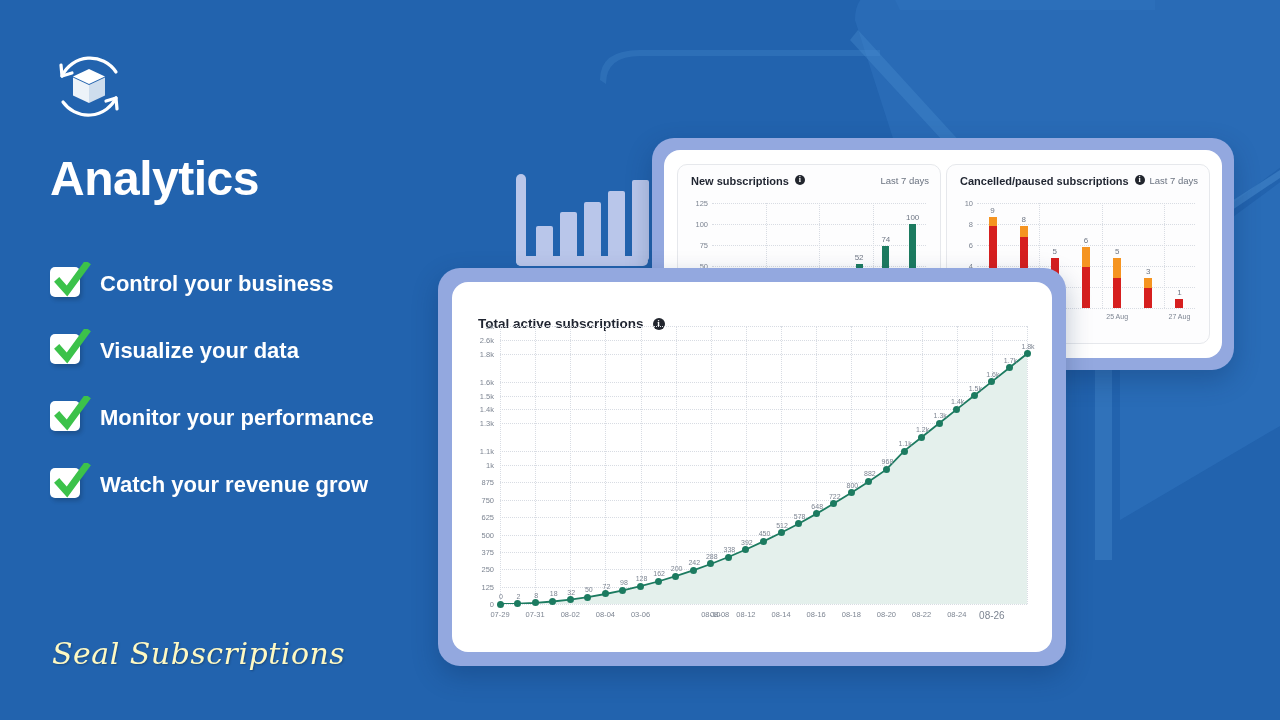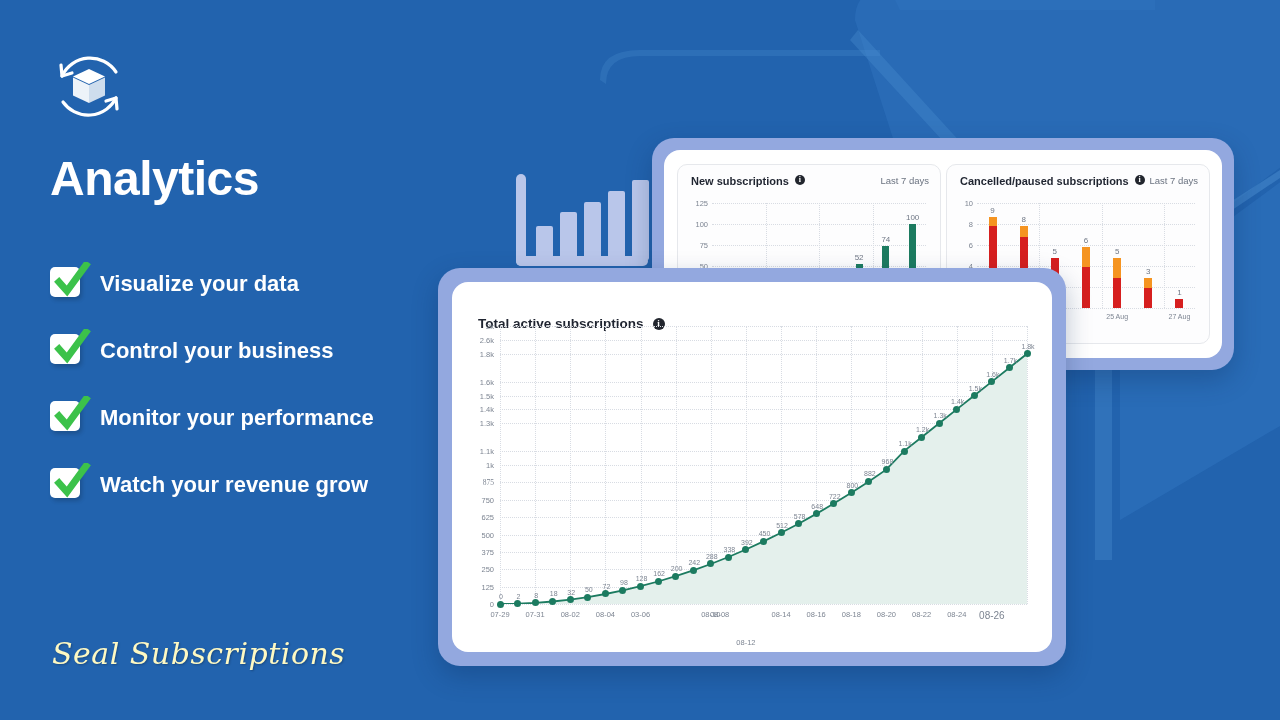--- a/index.html
+++ b/index.html
@@ -233,30 +233,30 @@
   <div id="page-title">Analytics</div>
 
   <div id="feature-list">
     <div class="feature-row">
       <span class="check-box">
         <span class="box"></span>
         <svg width="40" height="42" viewBox="0 0 40 42">
           <path d="M7 20 L15 29 L34 3" fill="none" stroke="#3cc24a" stroke-width="7" stroke-linecap="square" stroke-linejoin="miter"></path>
         </svg>
       </span>
-      <span class="feature-label">Visualize your data</span>
+      <span class="feature-label">Control your business</span>
     </div>
     <div class="feature-row">
       <span class="check-box">
         <span class="box"></span>
         <svg width="40" height="42" viewBox="0 0 40 42">
           <path d="M7 20 L15 29 L34 3" fill="none" stroke="#3cc24a" stroke-width="7" stroke-linecap="square" stroke-linejoin="miter"></path>
         </svg>
       </span>
-      <span class="feature-label">Control your business</span>
+      <span class="feature-label">Visualize your data</span>
     </div>
     <div class="feature-row">
       <span class="check-box">
         <span class="box"></span>
         <svg width="40" height="42" viewBox="0 0 40 42">
           <path d="M7 20 L15 29 L34 3" fill="none" stroke="#3cc24a" stroke-width="7" stroke-linecap="square" stroke-linejoin="miter"></path>
         </svg>
       </span>
       <span class="feature-label">Monitor your performance</span>
     </div>
@@ -388,21 +388,21 @@
         <div class="ytick" style="top: 243.25px; left: -40px; width: 34px;">250</div>
         <div class="gridline" style="top: 225.875px;"></div>
         <div class="ytick" style="top: 225.875px; left: -40px; width: 34px;">375</div>
         <div class="gridline" style="top: 208.5px;"></div>
         <div class="ytick" style="top: 208.5px; left: -40px; width: 34px;">500</div>
         <div class="gridline" style="top: 191.125px;"></div>
         <div class="ytick" style="top: 191.125px; left: -40px; width: 34px;">625</div>
         <div class="gridline" style="top: 173.75px;"></div>
         <div class="ytick" style="top: 173.75px; left: -40px; width: 34px;">750</div>
         <div class="gridline" style="top: 156.375px;"></div>
-        <div class="ytick" style="top: 156.375px; left: -40px; width: 34px; font-family: Liberation Serif, serif;">875</div>
+        <div class="ytick" style="top: 156.375px; left: -40px; width: 34px;">875</div>
         <div class="gridline" style="top: 139px;"></div>
         <div class="ytick" style="top: 139px; left: -40px; width: 34px;">1k</div>
         <div class="gridline" style="top: 125.1px;"></div>
         <div class="ytick" style="top: 125.1px; left: -40px; width: 34px;">1.1k</div>
         <div class="gridline" style="top: 97.3px;"></div>
         <div class="ytick" style="top: 97.3px; left: -40px; width: 34px;">1.3k</div>
         <div class="gridline" style="top: 83.4px;"></div>
         <div class="ytick" style="top: 83.4px; left: -40px; width: 34px;">1.4k</div>
         <div class="gridline" style="top: 69.5px;"></div>
         <div class="ytick" style="top: 69.5px; left: -40px; width: 34px;">1.5k</div>
@@ -496,21 +496,21 @@
         <div class="pt-label" style="left: 510.433px; top: 37.7px;">1.7k</div>
         <div class="dot" style="left: 527px; top: 27.8px;"></div>
         <div class="pt-label" style="left: 528px; top: 23.8px;">1.8k</div>
         <div class="xtick" style="left: 0px; top: 284px; font-size: 7.5px;">07-29</div>
         <div class="xtick" style="left: 35.1333px; top: 284px; font-size: 7.5px;">07-31</div>
         <div class="xtick" style="left: 70.2667px; top: 284px; font-size: 7.5px;">08-02</div>
         <div class="xtick" style="left: 105.4px; top: 284px; font-size: 7.5px;">08-04</div>
         <div class="xtick" style="left: 140.533px; top: 284px; font-size: 7.5px;">03-06</div>
         <div class="xtick" style="left: 175.667px; top: 284px; font-size: 7.5px; margin-left: 44px;">08-08</div>
         <div class="xtick" style="left: 210.8px; top: 284px; font-size: 7.5px;">08-10</div>
-        <div class="xtick" style="left: 245.933px; top: 284px; font-size: 7.5px; margin-top: 28px;">08-12</div>
+        <div class="xtick" style="left: 245.933px; top: 284px; font-size: 7.5px;">08-12</div>
         <div class="xtick" style="left: 281.067px; top: 284px; font-size: 7.5px;">08-14</div>
         <div class="xtick" style="left: 316.2px; top: 284px; font-size: 7.5px;">08-16</div>
         <div class="xtick" style="left: 351.333px; top: 284px; font-size: 7.5px;">08-18</div>
         <div class="xtick" style="left: 386.467px; top: 284px; font-size: 7.5px;">08-20</div>
         <div class="xtick" style="left: 421.6px; top: 284px; font-size: 7.5px;">08-22</div>
         <div class="xtick" style="left: 456.733px; top: 284px; font-size: 7.5px;">08-24</div>
         <div class="xtick" style="left: 491.867px; top: 284px; font-size: 10px;">08-26</div>
       </div>
   </div>
 </div>

